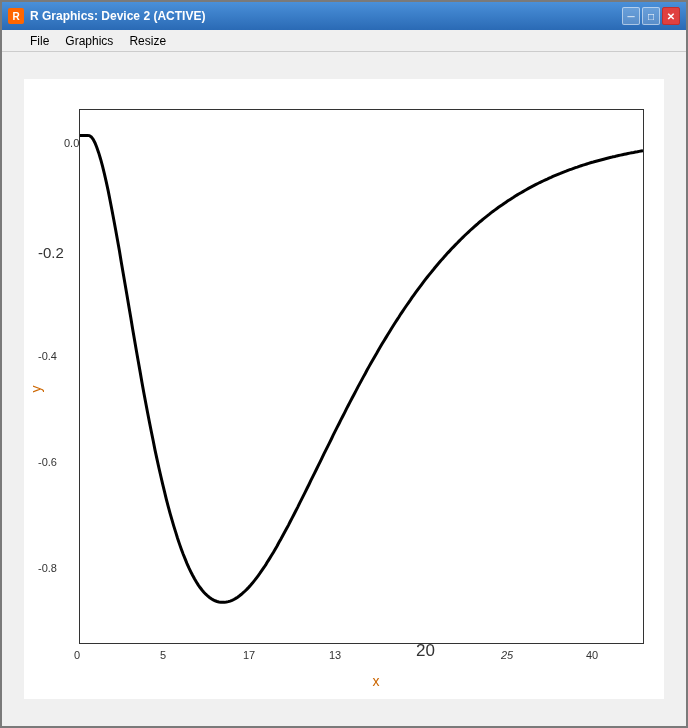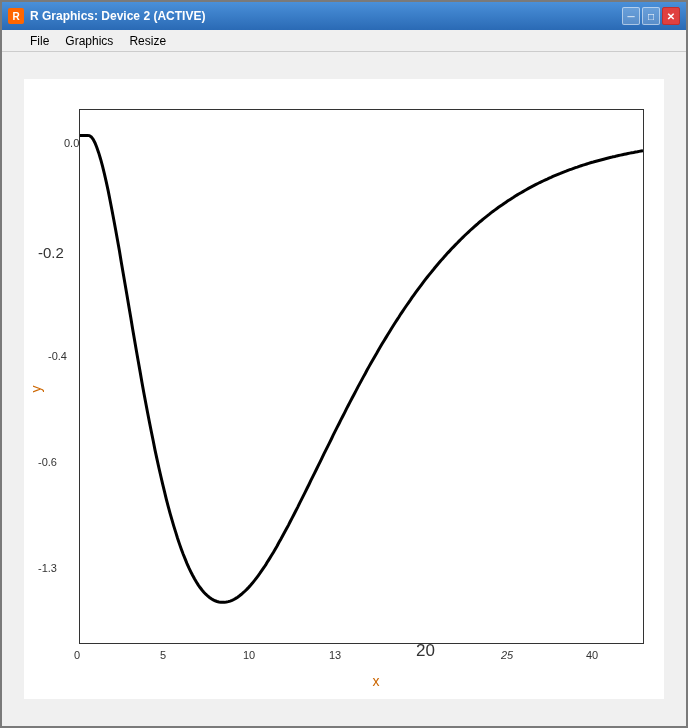--- a/index.html
+++ b/index.html
@@ -145,27 +145,27 @@
 
       <div class="plot-inner">
         <svg class="plot-svg" viewBox="0 0 565 535" preserveAspectRatio="none">
 
           <path d="M0.0,25.5 L1.9,25.5 L3.8,25.5 L5.7,25.5 L7.5,25.5 L9.4,25.7 L11.3,27.0 L13.2,29.5 L15.1,33.1 L16.9,37.6 L18.8,43.1 L20.7,49.4 L22.6,56.4 L24.5,64.1 L26.4,72.4 L28.3,81.2 L30.1,90.4 L32.0,100.1 L33.9,110.1 L35.8,120.4 L37.7,130.9 L39.6,141.6 L41.4,152.5 L43.3,163.5 L45.2,174.6 L47.1,185.7 L49.0,196.9 L50.9,208.0 L52.7,219.1 L54.6,230.1 L56.5,241.1 L58.4,251.9 L60.3,262.6 L62.1,273.1 L64.0,283.5 L65.9,293.6 L67.8,303.6 L69.7,313.4 L71.6,323.0 L73.5,332.3 L75.3,341.4 L77.2,350.2 L79.1,358.8 L81.0,367.1 L82.9,375.2 L84.8,383.0 L86.6,390.5 L88.5,397.8 L90.4,404.8 L92.3,411.5 L94.2,417.9 L96.1,424.0 L97.9,429.9 L99.8,435.5 L101.7,440.8 L103.6,445.9 L105.5,450.6 L107.3,455.1 L109.2,459.4 L111.1,463.3 L113.0,467.0 L114.9,470.5 L116.8,473.7 L118.6,476.6 L120.5,479.3 L122.4,481.8 L124.3,484.0 L126.2,486.0 L128.1,487.8 L130.0,489.3 L131.8,490.6 L133.7,491.7 L135.6,492.6 L137.5,493.3 L139.4,493.8 L141.3,494.1 L143.1,494.2 L145.0,494.2 L146.9,493.9 L148.8,493.5 L150.7,492.9 L152.6,492.2 L154.4,491.3 L156.3,490.2 L158.2,489.0 L160.1,487.6 L162.0,486.1 L163.8,484.5 L165.7,482.8 L167.6,480.9 L169.5,478.9 L171.4,476.8 L173.3,474.6 L175.2,472.2 L177.0,469.8 L178.9,467.3 L180.8,464.7 L182.7,461.9 L184.6,459.2 L186.5,456.3 L188.3,453.3 L190.2,450.3 L192.1,447.2 L194.0,444.1 L195.9,440.8 L197.8,437.6 L199.6,434.2 L201.5,430.9 L203.4,427.4 L205.3,423.9 L207.2,420.4 L209.1,416.9 L210.9,413.3 L212.8,409.6 L214.7,406.0 L216.6,402.3 L218.5,398.6 L220.3,394.8 L222.2,391.1 L224.1,387.3 L226.0,383.5 L227.9,379.7 L229.8,375.9 L231.6,372.1 L233.5,368.3 L235.4,364.4 L237.3,360.6 L239.2,356.7 L241.1,352.9 L242.9,349.1 L244.8,345.2 L246.7,341.4 L248.6,337.6 L250.5,333.8 L252.4,330.0 L254.2,326.2 L256.1,322.4 L258.0,318.6 L259.9,314.9 L261.8,311.1 L263.7,307.4 L265.6,303.7 L267.4,300.0 L269.3,296.4 L271.2,292.7 L273.1,289.1 L275.0,285.5 L276.9,281.9 L278.7,278.4 L280.6,274.9 L282.5,271.4 L284.4,267.9 L286.3,264.5 L288.1,261.0 L290.0,257.6 L291.9,254.3 L293.8,251.0 L295.7,247.6 L297.6,244.4 L299.4,241.1 L301.3,237.9 L303.2,234.7 L305.1,231.6 L307.0,228.5 L308.9,225.4 L310.8,222.3 L312.6,219.3 L314.5,216.3 L316.4,213.3 L318.3,210.4 L320.2,207.5 L322.0,204.6 L323.9,201.8 L325.8,199.0 L327.7,196.2 L329.6,193.5 L331.5,190.8 L333.3,188.1 L335.2,185.5 L337.1,182.9 L339.0,180.3 L340.9,177.8 L342.8,175.2 L344.6,172.8 L346.5,170.3 L348.4,167.9 L350.3,165.5 L352.2,163.2 L354.1,160.9 L355.9,158.6 L357.8,156.3 L359.7,154.1 L361.6,151.9 L363.5,149.7 L365.4,147.6 L367.2,145.5 L369.1,143.4 L371.0,141.4 L372.9,139.3 L374.8,137.4 L376.7,135.4 L378.6,133.5 L380.4,131.6 L382.3,129.7 L384.2,127.8 L386.1,126.0 L388.0,124.2 L389.8,122.5 L391.7,120.7 L393.6,119.0 L395.5,117.3 L397.4,115.7 L399.3,114.1 L401.1,112.4 L403.0,110.9 L404.9,109.3 L406.8,107.8 L408.7,106.3 L410.6,104.8 L412.4,103.3 L414.3,101.9 L416.2,100.5 L418.1,99.1 L420.0,97.7 L421.9,96.4 L423.8,95.1 L425.6,93.8 L427.5,92.5 L429.4,91.2 L431.3,90.0 L433.2,88.8 L435.1,87.6 L436.9,86.4 L438.8,85.2 L440.7,84.1 L442.6,83.0 L444.5,81.9 L446.4,80.8 L448.2,79.8 L450.1,78.7 L452.0,77.7 L453.9,76.7 L455.8,75.7 L457.7,74.7 L459.5,73.8 L461.4,72.8 L463.3,71.9 L465.2,71.0 L467.1,70.1 L468.9,69.3 L470.8,68.4 L472.7,67.6 L474.6,66.7 L476.5,65.9 L478.4,65.1 L480.3,64.3 L482.1,63.6 L484.0,62.8 L485.9,62.1 L487.8,61.4 L489.7,60.6 L491.6,59.9 L493.4,59.3 L495.3,58.6 L497.2,57.9 L499.1,57.3 L501.0,56.6 L502.9,56.0 L504.7,55.4 L506.6,54.8 L508.5,54.2 L510.4,53.6 L512.3,53.0 L514.1,52.5 L516.0,51.9 L517.9,51.4 L519.8,50.9 L521.7,50.4 L523.6,49.9 L525.5,49.4 L527.3,48.9 L529.2,48.4 L531.1,47.9 L533.0,47.5 L534.9,47.0 L536.8,46.6 L538.6,46.1 L540.5,45.7 L542.4,45.3 L544.3,44.9 L546.2,44.5 L548.0,44.1 L549.9,43.7 L551.8,43.3 L553.7,42.9 L555.6,42.6 L557.5,42.2 L559.4,41.9 L561.2,41.5 L563.1,41.2 L565.0,40.9 " fill="none" stroke="black" stroke-width="3" vector-effect="none"></path>
         </svg>
       </div>
 
       <div style="position:absolute;left:4px;top:58px;font-size:11px;color:#333;margin-left:36px;">0.0</div>
       <div style="position:absolute;left:14px;top:165px;font-size:15px;color:#333;">-0.2</div>
-      <div style="position:absolute;left:24px;top:271px;font-size:11px;color:#333;">-0.4</div>
+      <div style="position:absolute;left:14px;top:271px;font-size:11px;color:#333;">-0.4</div>
       <div style="position:absolute;left:14px;top:377px;font-size:11px;color:#333;">-0.6</div>
-      <div style="position:absolute;left:14px;top:483px;font-size:11px;color:#333;">-1.3</div>
+      <div style="position:absolute;left:14px;top:483px;font-size:11px;color:#333;">-0.8</div>
 
       <div style="position:absolute;left:50px;bottom:38px;font-size:11px;color:#333;">0</div>
       <div style="position:absolute;left:136px;bottom:38px;font-size:11px;color:#333;">5</div>
-      <div style="position:absolute;left:219px;bottom:38px;font-size:11px;color:#333;">10</div>
+      <div style="position:absolute;left:219px;bottom:38px;font-size:11px;color:#333;">17</div>
       <div style="position:absolute;left:305px;bottom:38px;font-size:11px;color:#333;">13</div>
       <div style="position:absolute;left:392px;bottom:38px;font-size:17px;color:#333;">20</div>
       <div style="position:absolute;left:477px;bottom:38px;font-size:11px;color:#333;font-style:italic;">25</div>
       <div style="position:absolute;left:562px;bottom:38px;font-size:11px;color:#333;">40</div>
 
     </div>
   </div>
 </div>
 
 </body></html>

